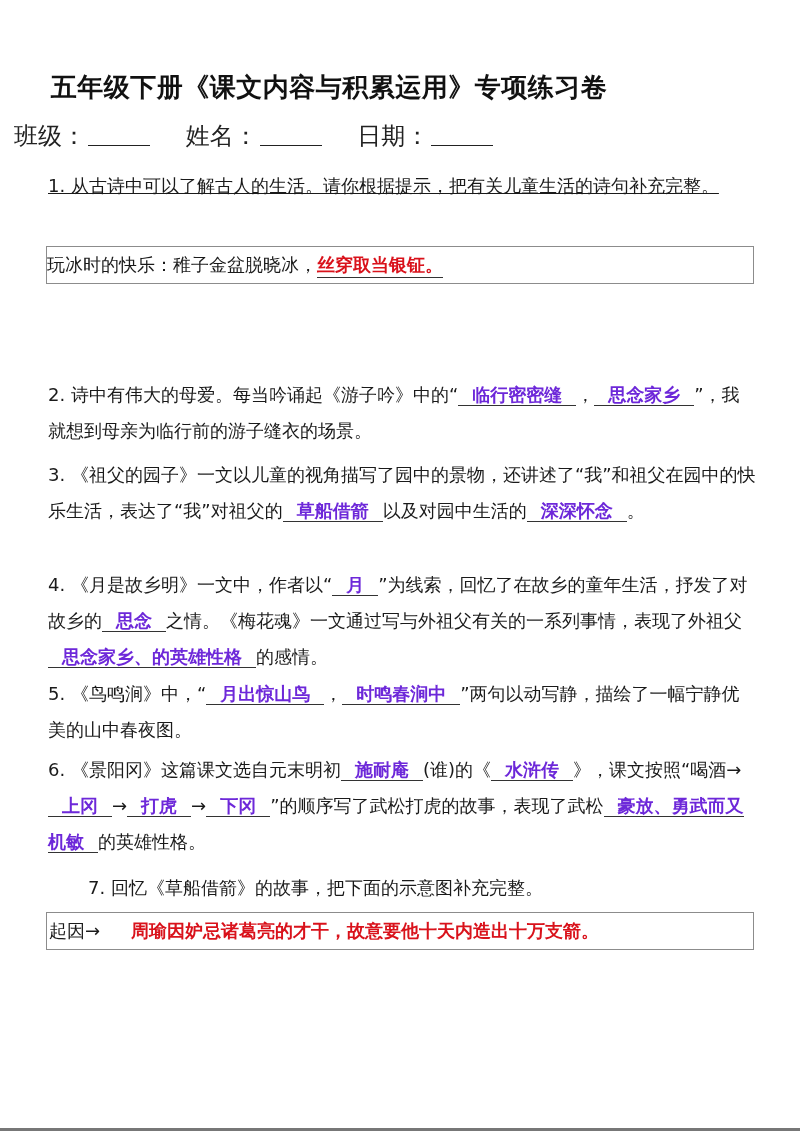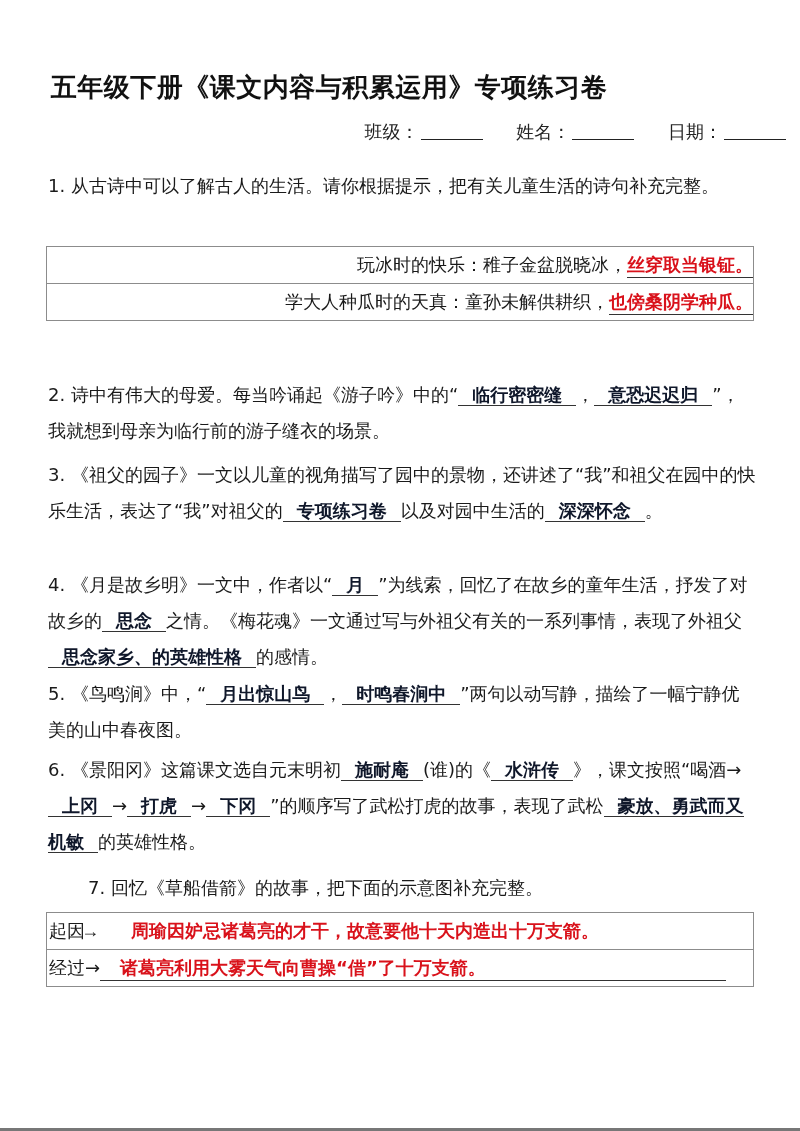--- a/index.html
+++ b/index.html
@@ -6,35 +6,35 @@
   body {
     width: 800px; height: 1131px; position: relative; overflow: hidden;
     font-family: "DejaVu Sans", "Liberation Sans", sans-serif;
     color: #1a1a1a;
   }
   .title {
     position: absolute; left: 0; top: 70px; width: 658px; text-align: center;
     font-size: 26px; font-weight: bold; letter-spacing: 0.5px; color: #111;
   }
   .info {
-    position: absolute; left: 0; top: 120px; width: 800px; text-align: right;
-    font-size: 18px; color: #222;
+    position: absolute; left: 0; top: 120px; width: 800px; text-align: left;
+    font-size: 24px; color: #222;
   }
   .info .field { display: inline-block; margin: 0 14px; }
   .info .blank { display: inline-block; width: 62px; border-bottom: 1px solid #222; height: 18px; vertical-align: -2px; margin-left: 2px; }
 
   .q { position: absolute; left: 48px; width: 708px; font-size: 18px; line-height: 36px; color: #1a1a1a; }
-  .ans { color: #0f172a; font-weight: bold; border-bottom: 1.5px solid #333; padding: 0 4px; font-family: Liberation Serif, serif; }
+  .ans { color: #6d28d9; font-weight: bold; border-bottom: 1.5px solid #333; padding: 0 4px; font-family: Liberation Serif, serif; }
   .ans.wide { padding: 0 14px; }
 
   table.t { position: absolute; left: 46px; width: 708px; border-collapse: collapse; }
   table.t td { border: 1.5px solid #8c8c8c; font-size: 18px; height: 36px; padding: 0; color: #1a1a1a; }
-  table.t1 td { text-align: right; }
+  table.t1 td { text-align: left; }
   table.t2 td { text-align: left; padding-left: 2px; }
-  table.t2 .lbl { display: inline-block; width: 82px; font-family: Liberation Mono, monospace; }
+  table.t2 .lbl { display: inline-block; width: 82px; }
   .red { color: #d9121b; font-weight: bold; }
   .uline { border-bottom: 1.5px solid #333; display: inline-block; }
   .bottom-rule { position: absolute; left: 0; top: 1128px; width: 800px; height: 3px; background: #777; }
 </style>
 </head>
 <body>
 
 <div class="title">五年级下册《课文内容与积累运用》专项练习卷</div>
 
 <div class="info">
@@ -42,43 +42,38 @@
     <span>班级：</span><span class="blank"></span>
   </span>
   <span class="field">
     <span>姓名：</span><span class="blank"></span>
   </span>
   <span class="field">
     <span>日期：</span><span class="blank"></span>
   </span>
 </div>
 
-<div class="q" style="top:168px;">1. 从古诗中可以了解古人的生活。请你根据提示，把有关儿童生活的诗句补充完整。</div>
+<div class="q" style="top:168px;text-decoration:underline;">1. 从古诗中可以了解古人的生活。请你根据提示，把有关儿童生活的诗句补充完整。</div>
 
 <table class="t t1" style="top:246px;">
   <tbody>
       <tr>
     <td>
       <span>玩冰时的快乐：稚子金盆脱晓冰，</span><span class="red uline">丝穿取当银钲。</span>
     </td>
   </tr>
-  <tr>
-    <td>
-      <span>学大人种瓜时的天真：童孙未解供耕织，</span><span class="red uline">也傍桑阴学种瓜。</span>
-    </td>
-  </tr>
 </tbody>
   </table>
 
 <div class="q" style="top:377px;">
-  <span>2. 诗中有伟大的母爱。每当吟诵起《游子吟》中的“</span><span class="ans wide">临行密密缝</span><span>，</span><span class="ans wide">意恐迟迟归</span><span>”，我就想到母亲为临行前的游子缝衣的场景。</span>
+  <span>2. 诗中有伟大的母爱。每当吟诵起《游子吟》中的“</span><span class="ans wide">临行密密缝</span><span>，</span><span class="ans wide">思念家乡</span><span>”，我就想到母亲为临行前的游子缝衣的场景。</span>
 </div>
 
 <div class="q" style="top:457px;">
-  <span>3. 《祖父的园子》一文以儿童的视角描写了园中的景物，还讲述了“我”和祖父在园中的快乐生活，表达了“我”对祖父的</span><span class="ans wide">专项练习卷</span><span>以及对园中生活的</span><span class="ans wide">深深怀念</span><span>。</span>
+  <span>3. 《祖父的园子》一文以儿童的视角描写了园中的景物，还讲述了“我”和祖父在园中的快乐生活，表达了“我”对祖父的</span><span class="ans wide">草船借箭</span><span>以及对园中生活的</span><span class="ans wide">深深怀念</span><span>。</span>
 </div>
 
 <div class="q" style="top:567px;">
   <span>4. 《月是故乡明》一文中，作者以“</span><span class="ans wide">月</span><span>”为线索，回忆了在故乡的童年生活，抒发了对故乡的</span><span class="ans wide">思念</span><span>之情。《梅花魂》一文通过写与外祖父有关的一系列事情，表现了外祖父</span><span class="ans wide">思念家乡、的英雄性格</span><span>的感情。</span>
 </div>
 
 <div class="q" style="top:676px;">
   <span>5. 《鸟鸣涧》中，“</span><span class="ans wide">月出惊山鸟</span><span>，</span><span class="ans wide">时鸣春涧中</span><span>”两句以动写静，描绘了一幅宁静优美的山中春夜图。</span>
 </div>
 
@@ -88,21 +83,16 @@
 
 <div class="q" style="top:870px;margin-left:40px;">7. 回忆《草船借箭》的故事，把下面的示意图补充完整。</div>
 
 <table class="t t2" style="top:912px;">
   <tbody>
       <tr>
     <td>
       <span class="lbl">起因→</span><span class="red">周瑜因妒忌诸葛亮的才干，故意要他十天内造出十万支箭。</span>
     </td>
   </tr>
-  <tr>
-    <td>
-      <span>经过→</span><span class="red uline" style="width:626px;padding-left:20px;box-sizing:border-box;">诸葛亮利用大雾天气向曹操“借”了十万支箭。</span>
-    </td>
-  </tr>
 </tbody>
   </table>
 
 <div class="bottom-rule"></div>
 
 </body></html>

